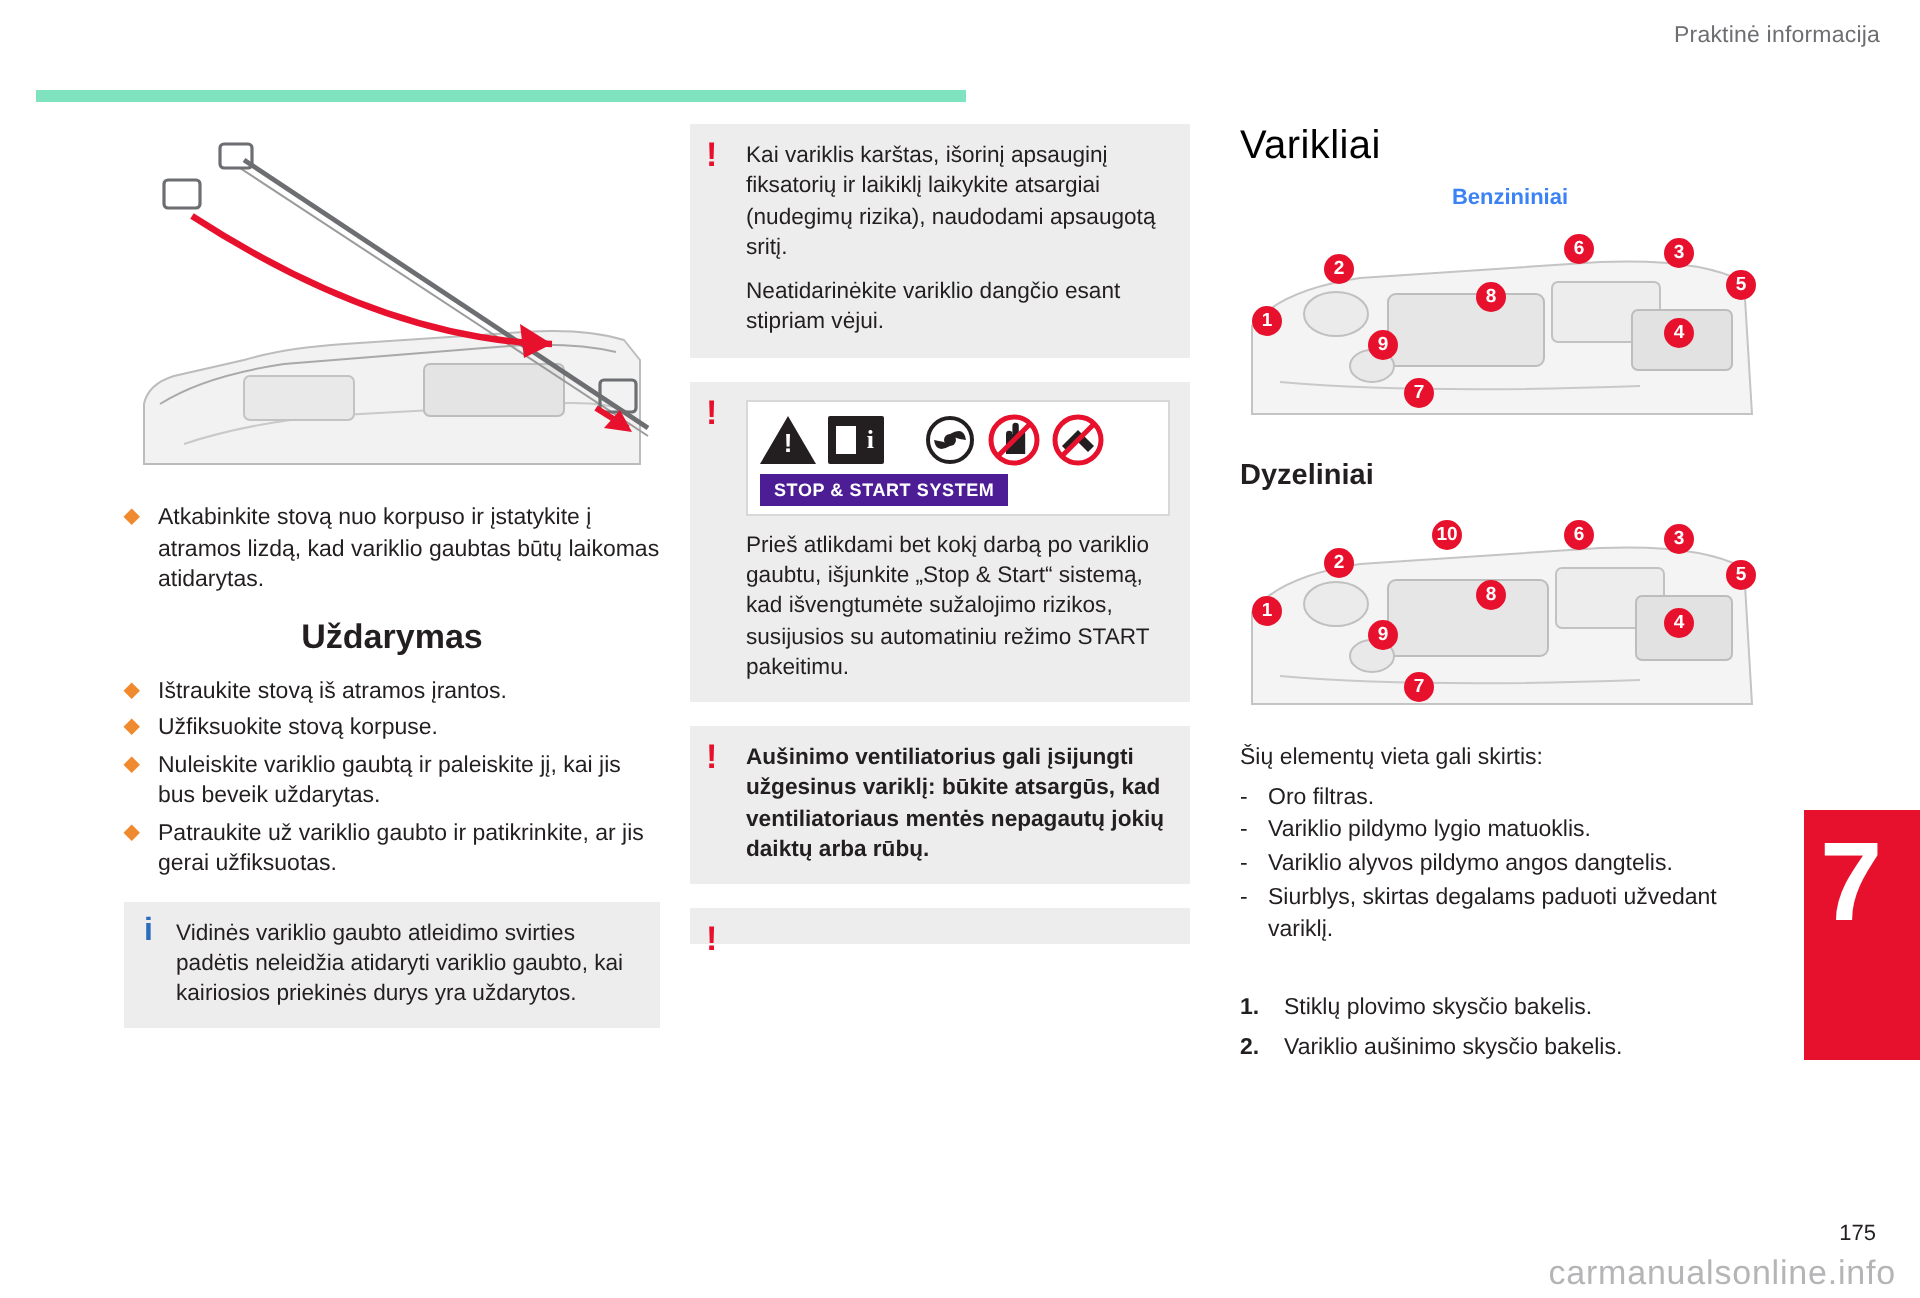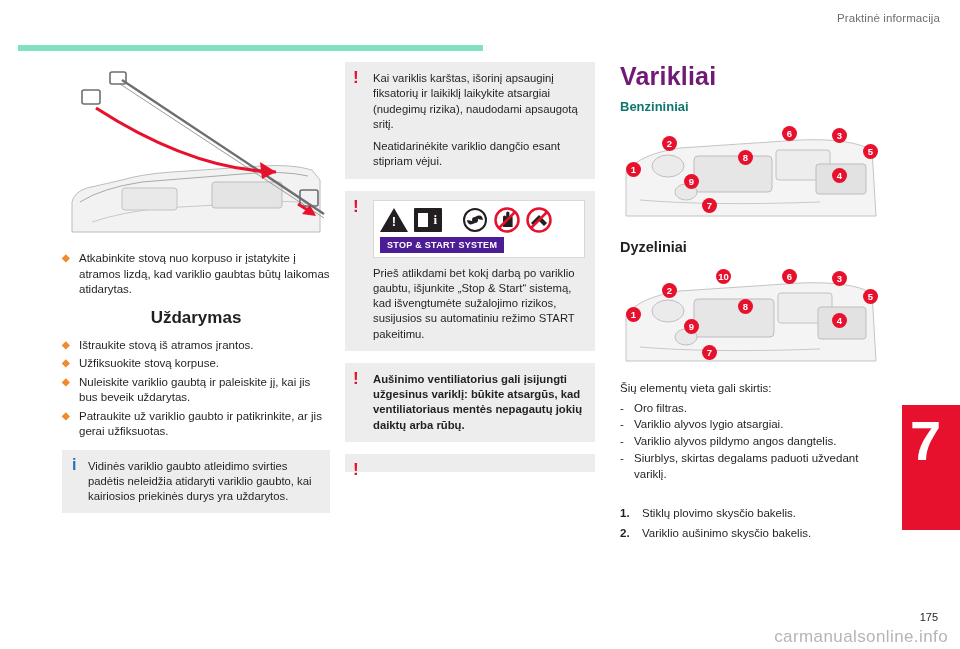--- a/index.html
+++ b/index.html
@@ -61,31 +61,32 @@
   
   .col {
     position: absolute;
     top: 62px;
   }
   .col1 { left: 62px; width: 268px; }
   .col2 { left: 345px; width: 250px; }
   .col3 { left: 620px; width: 270px; }
 
   h2.section {
-    color: #701a75;
-    font-size: 25px;
-    font-weight: bold;
+    color: #000000;
+    font-size: 20px;
+    font-weight: normal;
     margin: 0 0 8px 0;
     letter-spacing: 0.2px;
   }
   h3.sub {
-    font-size: 13px;
+    font-size: 11px;
     font-weight: bold;
     margin: 0 0 6px 0;
-    color: #0f766e;
+    color: #3b82f6;
+    text-align: center;
   }
   h3.sub2 {
     font-size: 14.5px;
     font-weight: bold;
     margin: 14px 0 6px 0;
     color: #231f20;
   }
   h3.head-black {
     font-size: 17px;
     font-weight: bold;
@@ -463,21 +464,21 @@
       <span class="callout-num" style="left:82px; top:84px">7</span>
       <span class="callout-num" style="left:118px; top:38px">8</span>
       <span class="callout-num" style="left:64px; top:58px">9</span>
       <span class="callout-num" style="left:96px; top:8px">10</span>
     </div>
 
     <p class="body" style="margin-bottom:4px">Šių elementų vieta gali skirtis:</p>
 
     <ul class="dlist">
       <li><span class="dash">-</span><span>Oro filtras.</span></li>
-      <li><span class="dash">-</span><span>Variklio alyvos lygio atsargiai.</span></li>
+      <li><span class="dash">-</span><span>Variklio pildymo lygio matuoklis.</span></li>
       <li><span class="dash">-</span><span>Variklio alyvos pildymo angos dangtelis.</span></li>
       <li><span class="dash">-</span><span>Siurblys, skirtas degalams paduoti užvedant variklį.</span></li>
     </ul>
 
     <ol class="nlist" style="margin-top:22px">
       <li><span class="num">1.</span><span>Stiklų plovimo skysčio bakelis.</span></li>
       <li><span class="num">2.</span><span>Variklio aušinimo skysčio bakelis.</span></li>
     </ol>
   </div>
 

